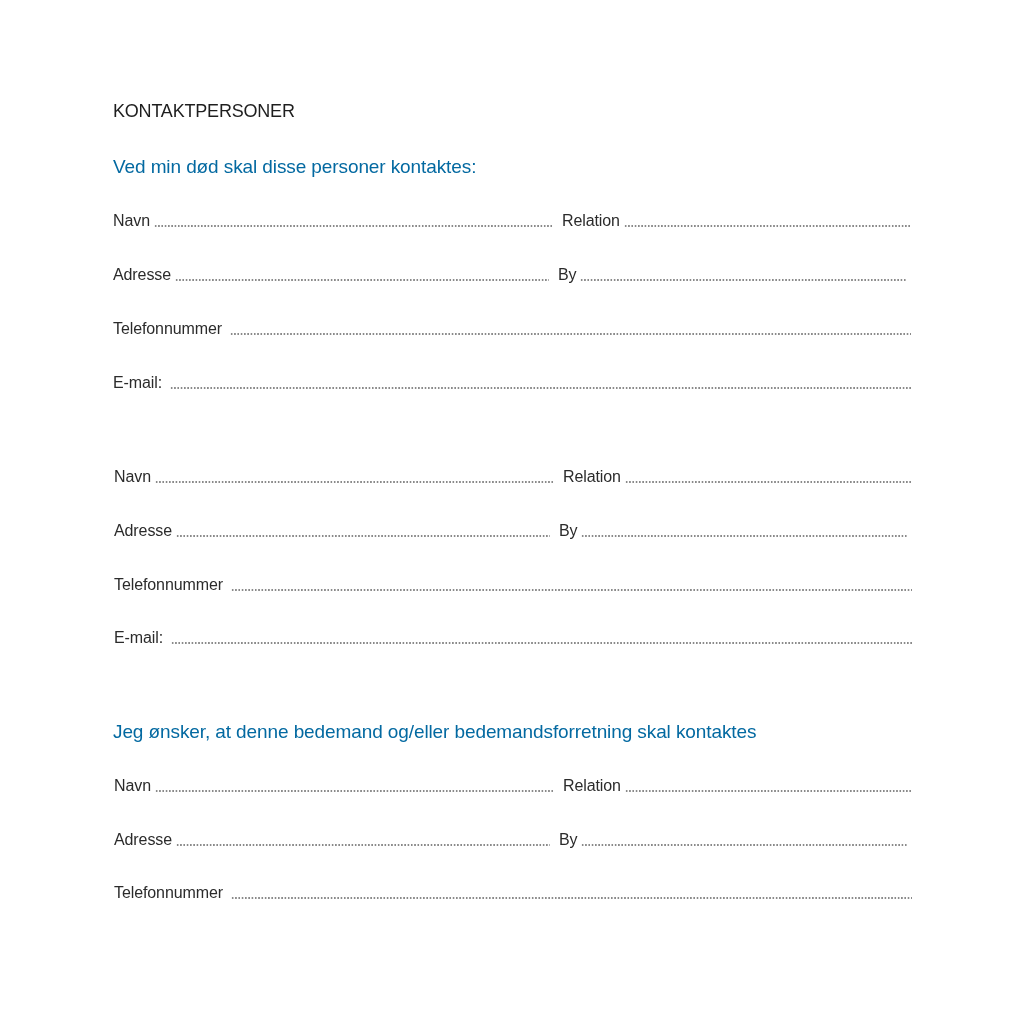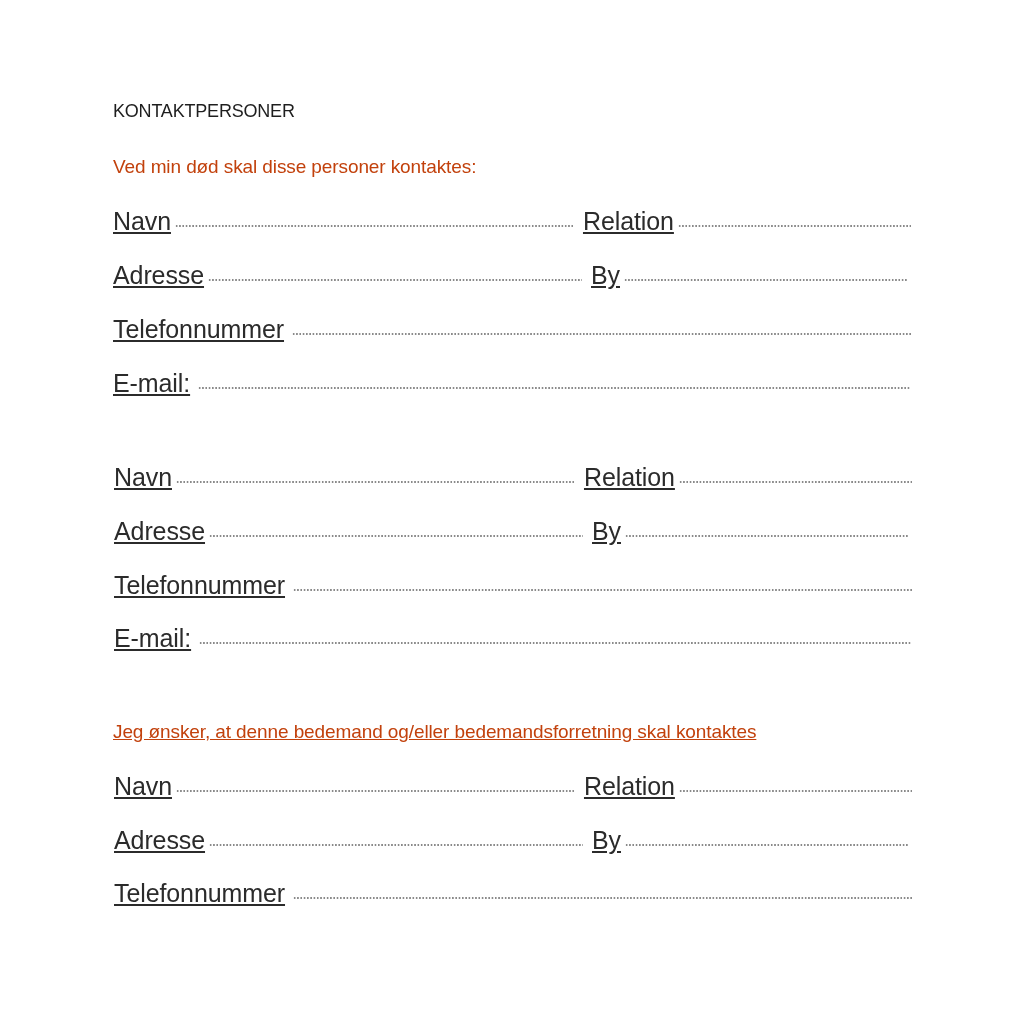--- a/index.html
+++ b/index.html
@@ -27,36 +27,35 @@
       font-size: 18px;
       letter-spacing: -0.2px;
       line-height: 22px;
       color: #1e1e1e;
     }
     .intro {
       position: absolute;
       left: 113px;
       font-size: 19px;
       line-height: 24px;
-      color: #c2410c;
+      color: #0369a1;
       letter-spacing: -0.1px;
       white-space: nowrap;
     }
     .row {
       position: absolute;
       left: 113px;
       width: 798px;
       height: 24px;
       display: flex;
       align-items: center;
-      font-size: 25px;
+      font-size: 16px;
       line-height: 24px;
       color: #2b2b2b;
       white-space: nowrap;
-      text-decoration: underline;
     }
     .row.shift { left: 114px; }
     .label {
       flex: 0 0 auto;
       letter-spacing: -0.1px;
     }
     .label.gap { margin-right: 4px; }
     .label.pre { margin-left: 9px; margin-right: 4px; }
     .dots {
       flex: 1 1 auto;
@@ -120,21 +119,21 @@
   <div class="row shift" style="top:573px;">
     <span class="label gap" style="margin-right:8px;">Telefonnummer</span>
     <span class="dots"></span>
   </div>
 
   <div class="row shift" style="top:626px;">
     <span class="label gap" style="margin-right:8px;">E-mail:</span>
     <span class="dots"></span>
   </div>
 
-  <div class="intro" style="top:720px;text-decoration:underline;">Jeg ønsker, at denne bedemand og/eller bedemandsforretning skal kontaktes</div>
+  <div class="intro" style="top:720px;">Jeg ønsker, at denne bedemand og/eller bedemandsforretning skal kontaktes</div>
 
   <div class="row shift" style="top:774px;">
     <span class="label gap">Navn</span>
     <span class="dots left" style="width:399px;"></span>
     <span class="label pre">Relation</span>
     <span class="dots"></span>
   </div>
 
   <div class="row shift" style="top:828px;">
     <span class="label gap">Adresse</span>

